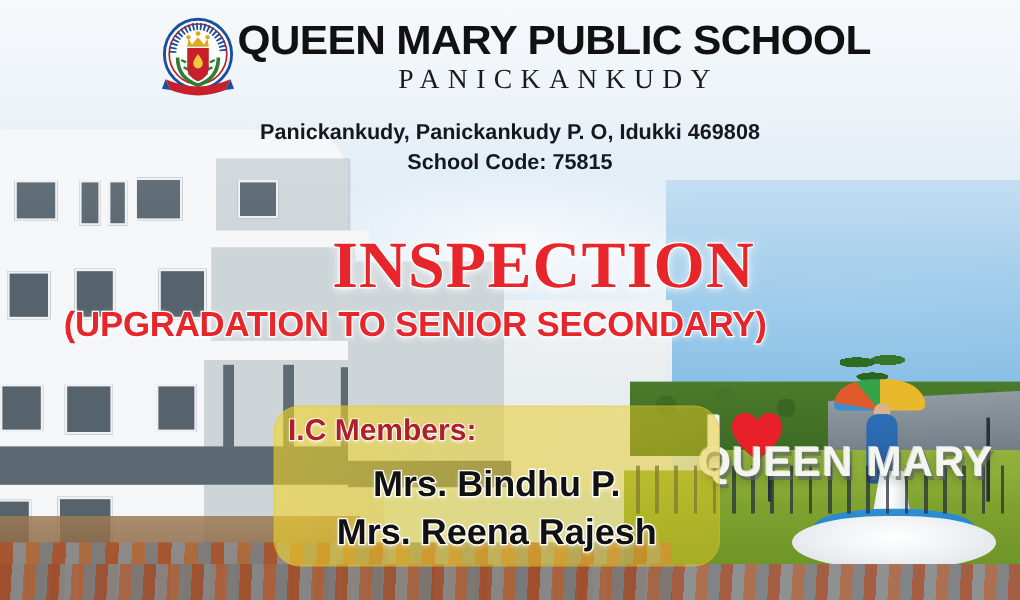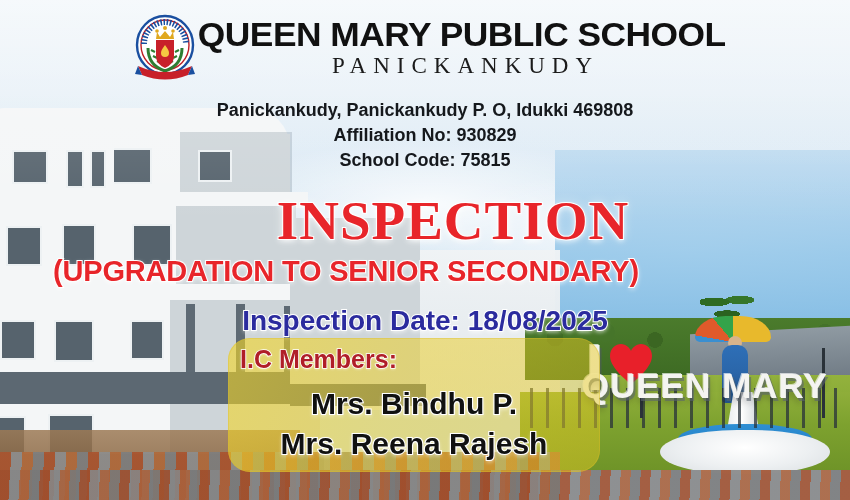--- a/index.html
+++ b/index.html
@@ -362,27 +362,25 @@
           <path d="M58 52 l3 8 l-7 1 z" fill="#1a4fa0"></path>
       </svg>
       <div class="titles">
         <div class="school-name">QUEEN MARY PUBLIC SCHOOL</div>
         <div class="school-sub">PANICKANKUDY</div>
       </div>
     </div>
 
     <div class="addr">
       <div>Panickankudy, Panickankudy P. O, Idukki 469808</div>
-      <div>Affiliation No: 930829</div>
       <div>School Code: 75815</div>
     </div>
 
     <div class="insp-title">INSPECTION</div>
     <div class="insp-sub">(UPGRADATION TO SENIOR SECONDARY)</div>
-    <div class="insp-date">Inspection Date: 18/08/2025</div>
 
     <div class="panel"></div>
     <div class="ic-label">I.C Members:</div>
     <div class="members">
       <div class="member">Mrs. Bindhu P.</div>
       <div class="member">Mrs. Reena Rajesh</div>
     </div>
 
   </div>
 </div>

